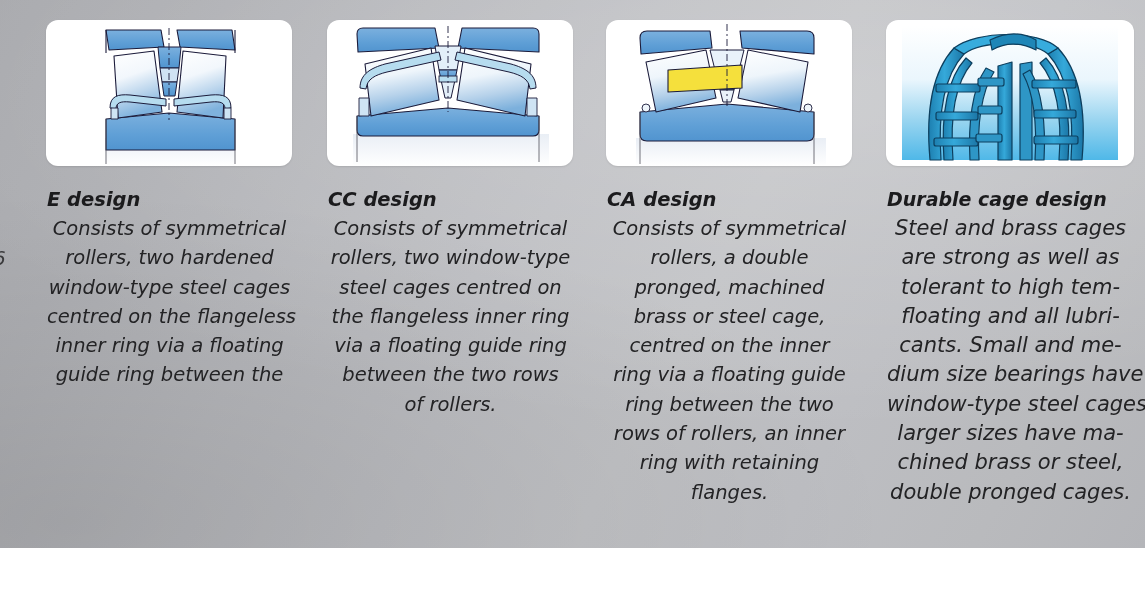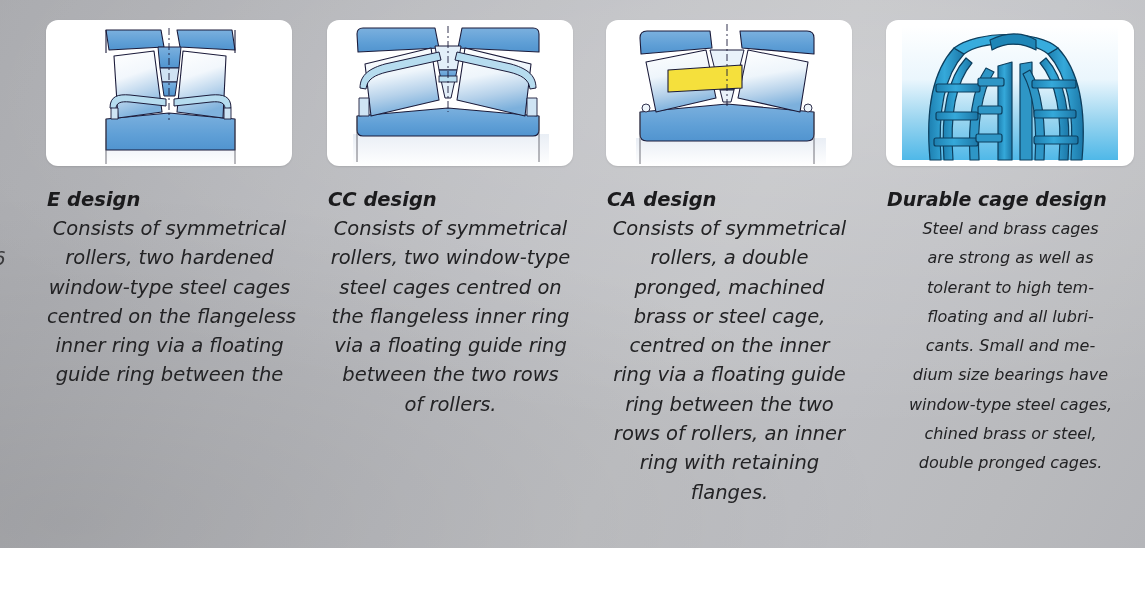--- a/index.html
+++ b/index.html
@@ -107,21 +107,21 @@
     font-style: italic;
     font-weight: normal;
     font-size: 19.5px;
     line-height: 29.3px;
     color: #232325;
     text-align: center;
   }
   .cap-body .ln { display: block; white-space: nowrap; }
 
   #col3 .cap-title { font-size: 19px; }
-  #col3 .cap-body  { font-size: 16px; }
+  #col3 .cap-body  { font-size: 21px; }
 </style>
 </head>
 <body>
 
 <div id="page">
 
   <div id="panel"></div>
 
   <div id="margin-digit">6</div>
 
@@ -383,19 +383,20 @@
     <div class="caption">
       <div class="cap-title">Durable cage design</div>
       <div class="cap-body">
         <span class="ln">Steel and brass cages</span>
         <span class="ln">are strong as well as</span>
         <span class="ln">tolerant to high tem-</span>
         <span class="ln">floating and all lubri-</span>
         <span class="ln">cants. Small and me-</span>
         <span class="ln">dium size bearings have</span>
         <span class="ln">window-type steel cages,</span>
+        <span class="ln">larger sizes have ma-</span>
         <span class="ln">chined brass or steel,</span>
         <span class="ln">double pronged cages.</span>
       </div>
     </div>
   </div>
 
 </div>
 
 </body></html>

